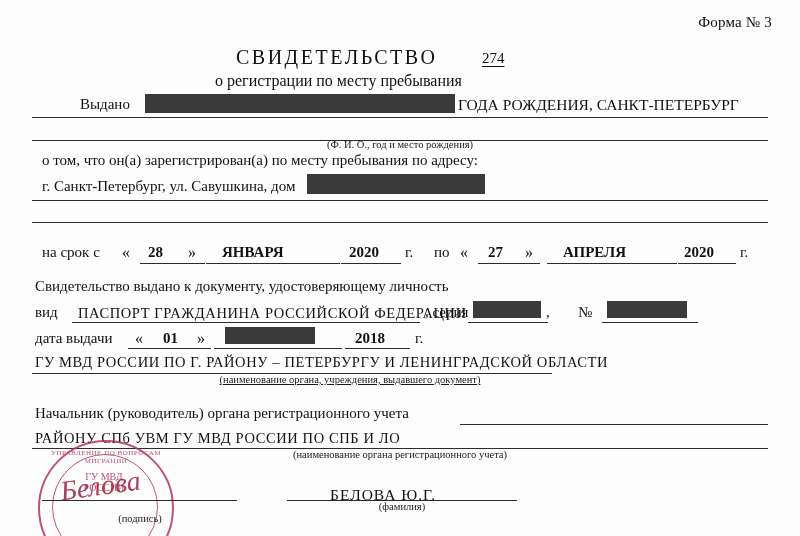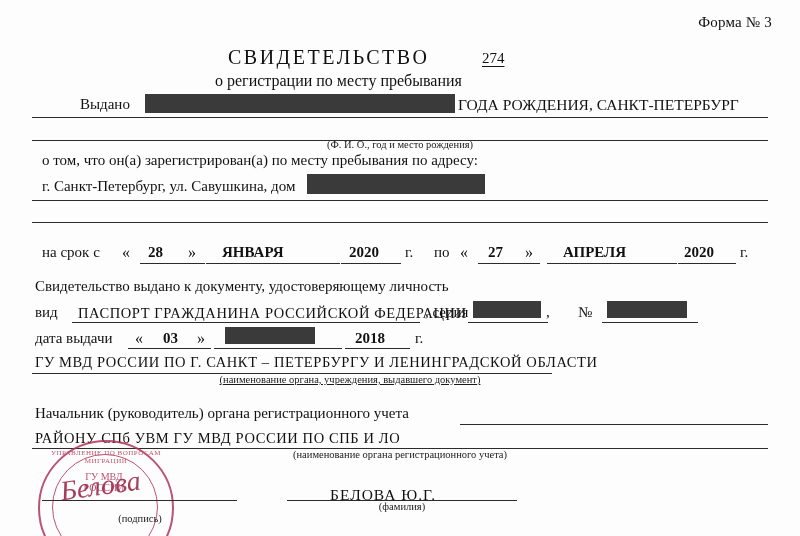--- a/index.html
+++ b/index.html
@@ -21,21 +21,21 @@
   .form-no {
     position: absolute;
     top: 14px;
     right: 28px;
     font-size: 15px;
     letter-spacing: 0.2px;
   }
   .title {
     position: absolute;
     top: 46px;
-    left: 228px;
+    left: 236px;
     font-size: 20px;
     letter-spacing: 2.5px;
     font-weight: normal;
   }
   .cert-number {
     position: absolute;
     top: 50px;
     left: 482px;
     font-size: 15px;
     text-decoration: underline;
@@ -192,30 +192,30 @@
   <div class="redact" style="left:473px; top:301px; width:68px; height:17px;"></div>
   <div class="row" style="top:304px; left:546px;">,</div>
   <div class="row" style="top:304px; left:578px;">№</div>
   <div class="redact" style="left:607px; top:301px; width:80px; height:17px;"></div>
   <div class="line" style="left:72px; top:322px; width:348px;"></div>
   <div class="line" style="left:468px; top:322px; width:80px;"></div>
   <div class="line" style="left:602px; top:322px; width:96px;"></div>
 
   <div class="row" style="top:330px; left:35px;">дата выдачи</div>
   <div class="row quote" style="top:330px; left:135px;">«</div>
-  <div class="row bold-ital" style="top:330px; left:163px;">03</div>
+  <div class="row bold-ital" style="top:330px; left:163px;">01</div>
   <div class="row quote" style="top:330px; left:197px;">»</div>
   <div class="redact" style="left:225px; top:327px; width:90px; height:17px;"></div>
   <div class="row bold-ital" style="top:330px; left:355px;">2018</div>
   <div class="row" style="top:330px; left:415px;">г.</div>
   <div class="line" style="left:128px; top:348px; width:83px;"></div>
   <div class="line" style="left:214px; top:348px; width:128px;"></div>
   <div class="line" style="left:345px; top:348px; width:65px;"></div>
 
-  <div class="small-caps-line" style="top:354px; left:35px;">ГУ  МВД  РОССИИ  ПО  Г. САНКТ – ПЕТЕРБУРГУ  И  ЛЕНИНГРАДСКОЙ ОБЛАСТИ</div>
+  <div class="small-caps-line" style="top:354px; left:35px;">ГУ  МВД  РОССИИ  ПО  Г. РАЙОНУ – ПЕТЕРБУРГУ  И  ЛЕНИНГРАДСКОЙ ОБЛАСТИ</div>
   <div class="line" style="left:32px; top:373px; width:520px;"></div>
   <div class="caption" style="left:150px; top:374px; width:400px;text-decoration:underline;">(наименование органа, учреждения, выдавшего документ)</div>
 
   <div class="row" style="top:405px; left:35px;">Начальник (руководитель) органа регистрационного учета</div>
   <div class="line" style="left:460px; top:424px; width:308px;"></div>
   <div class="small-caps-line" style="top:430px; left:35px;">РАЙОНУ СПб УВМ  ГУ  МВД  РОССИИ  ПО СПБ  И  ЛО</div>
   <div class="line" style="left:32px; top:448px; width:736px;"></div>
   <div class="caption" style="left:190px; top:449px; width:420px;">(наименование органа регистрационного учета)</div>
 
   <div class="stamp">

